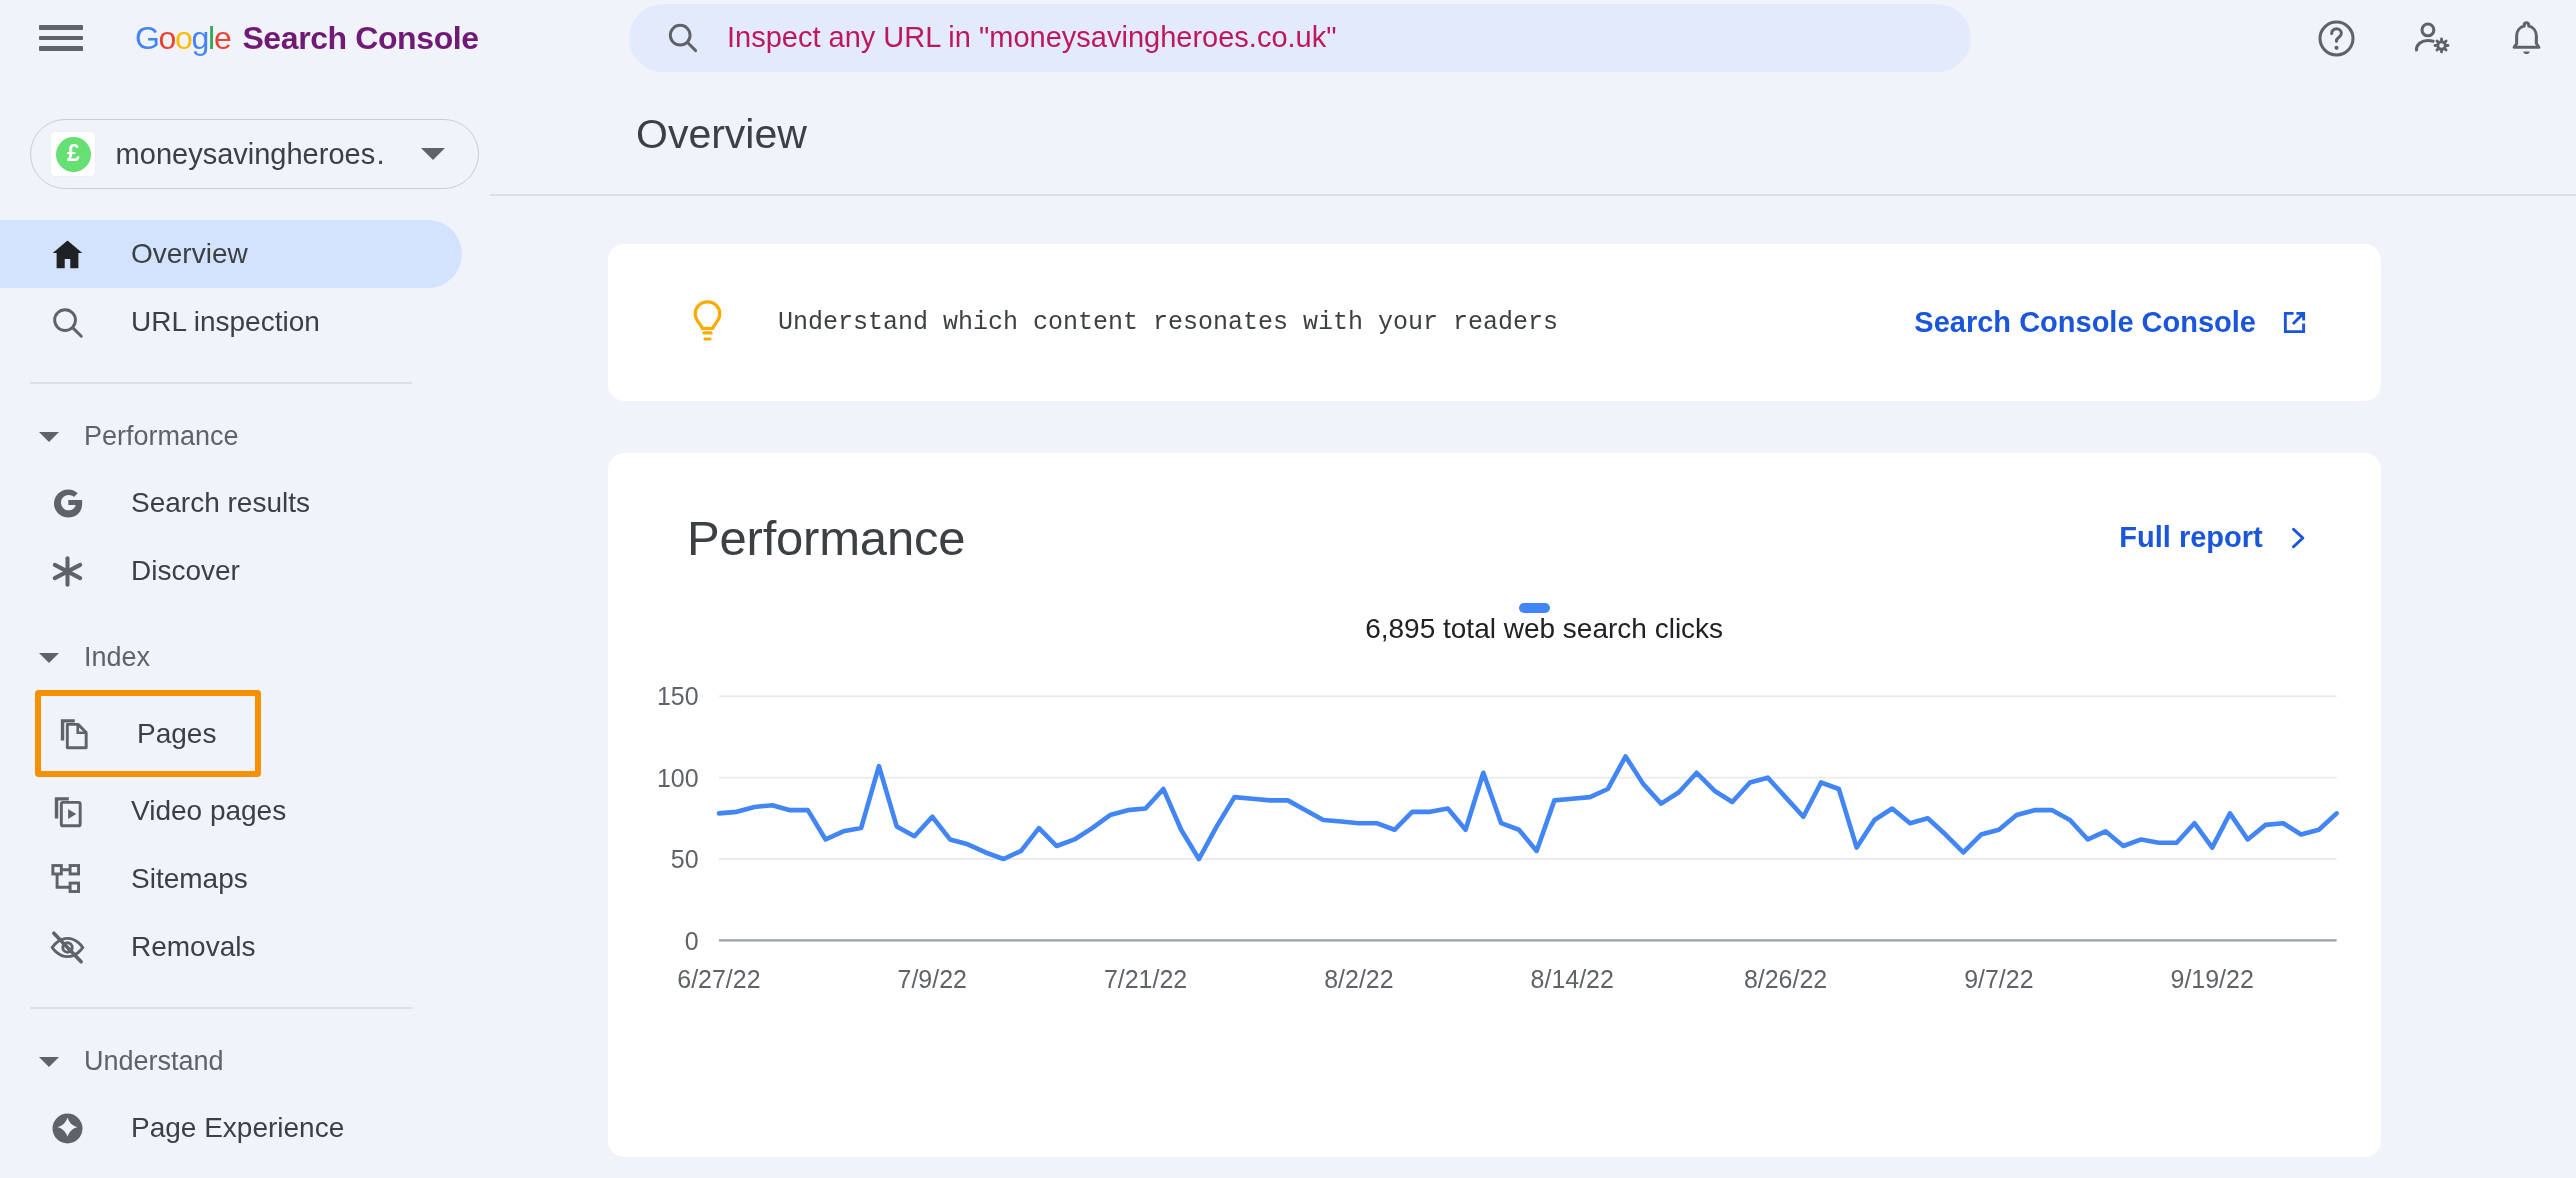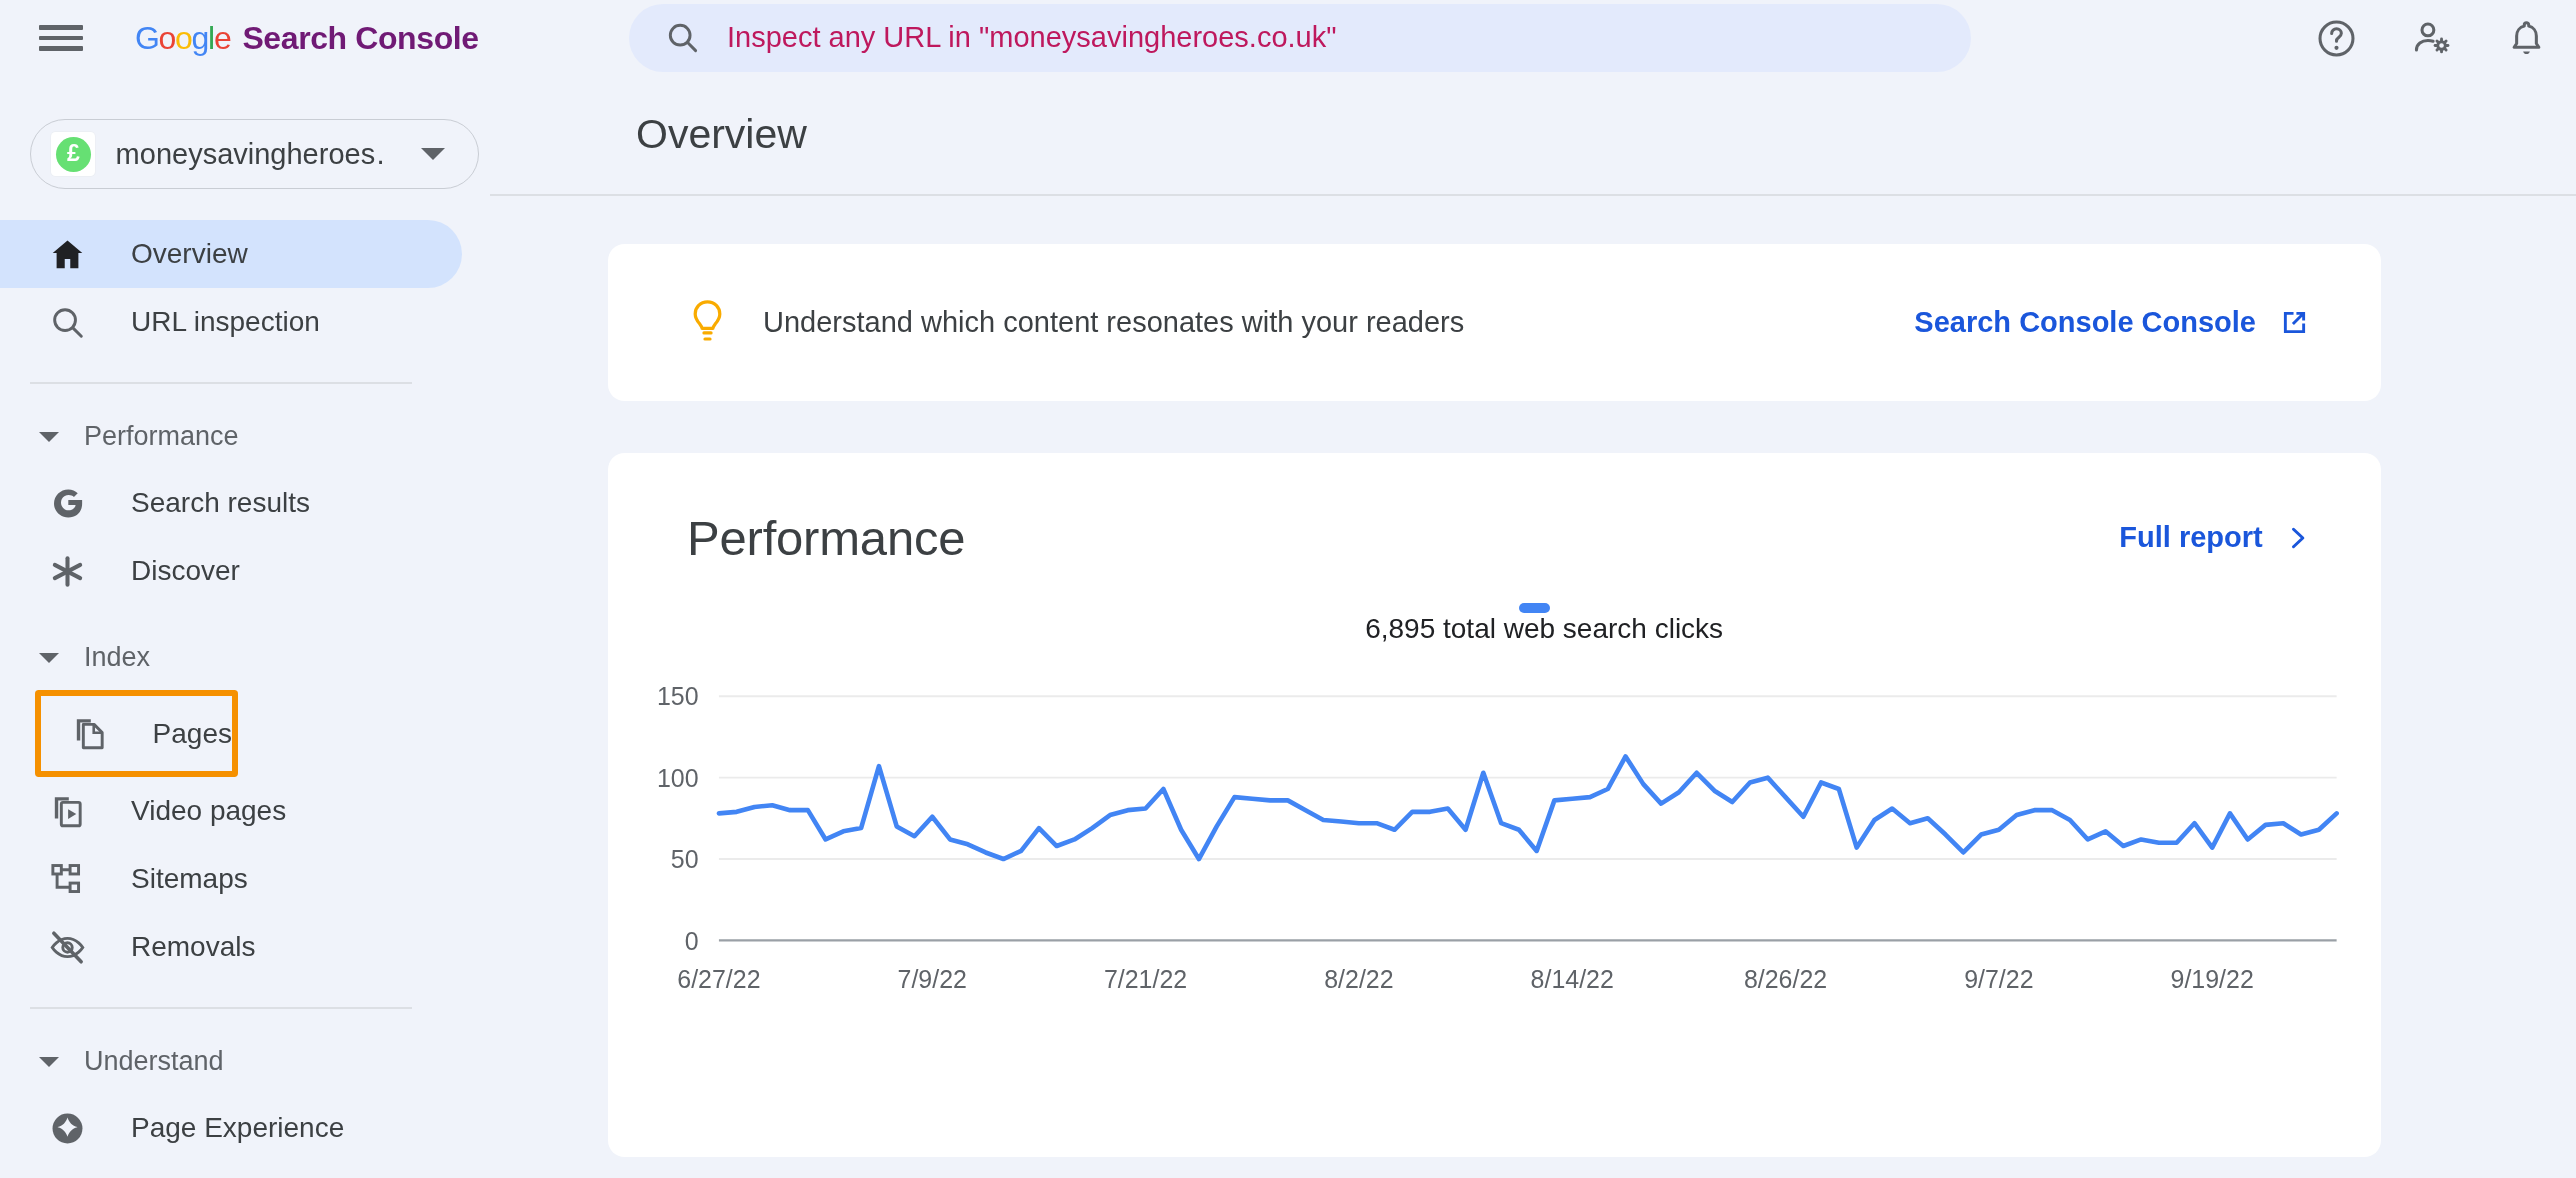--- a/index.html
+++ b/index.html
@@ -135,24 +135,23 @@
   }
   .nav-item.active { background: #d3e3fd; }
   .nav-item .n-ico { width: 39px; height: 39px; flex: none; display: block; }
   .nav-item .n-label { margin-left: 44px; white-space: nowrap; }
 
   .nav-item.boxed {
     border: 6.5px solid #f59000;
     border-radius: 3.7px;
     margin-left: 35px;
     margin-right: 0;
-    width: 203px;
+    width: 226px;
     height: 87px;
     padding-left: 13px;
-    justify-content: flex-end;
   }
 
   .nav-divider { height: 1.8px; background: #dcdfe4; margin: 26px 78px 0 30px; }
 
   .nav-group {
     display: flex; align-items: center;
     height: 65px; margin-top: 20.3px; padding-left: 39px;
     font-size: 27px; color: #5f6368;
     cursor: pointer;
   }
@@ -191,21 +190,21 @@
     margin-left: 118px;
     width: 1773px;
   }
 
   .insights-card {
     margin-top: 48px;
     height: 157px;
     display: flex; align-items: center;
   }
   .bulb { margin-left: 79px; width: 41px; height: 48px; flex: none; }
-  .insights-text { margin-left: 35px; font-size: 29px; color: #3c4043; white-space: nowrap; }
+  .insights-text { margin-left: 50px; font-size: 25px; color: #3c4043; white-space: nowrap; font-family: Liberation Mono, monospace; }
   .insights-link {
     margin-left: auto; margin-right: 70px;
     display: flex; align-items: center;
     color: #1a56db; font-size: 29px; font-weight: 700;
     white-space: nowrap; cursor: pointer;
   }
   .insights-link .ext { margin-left: 22px; width: 33px; height: 33px; flex: none; }
 
   .perf-card {
     margin-top: 52px;

